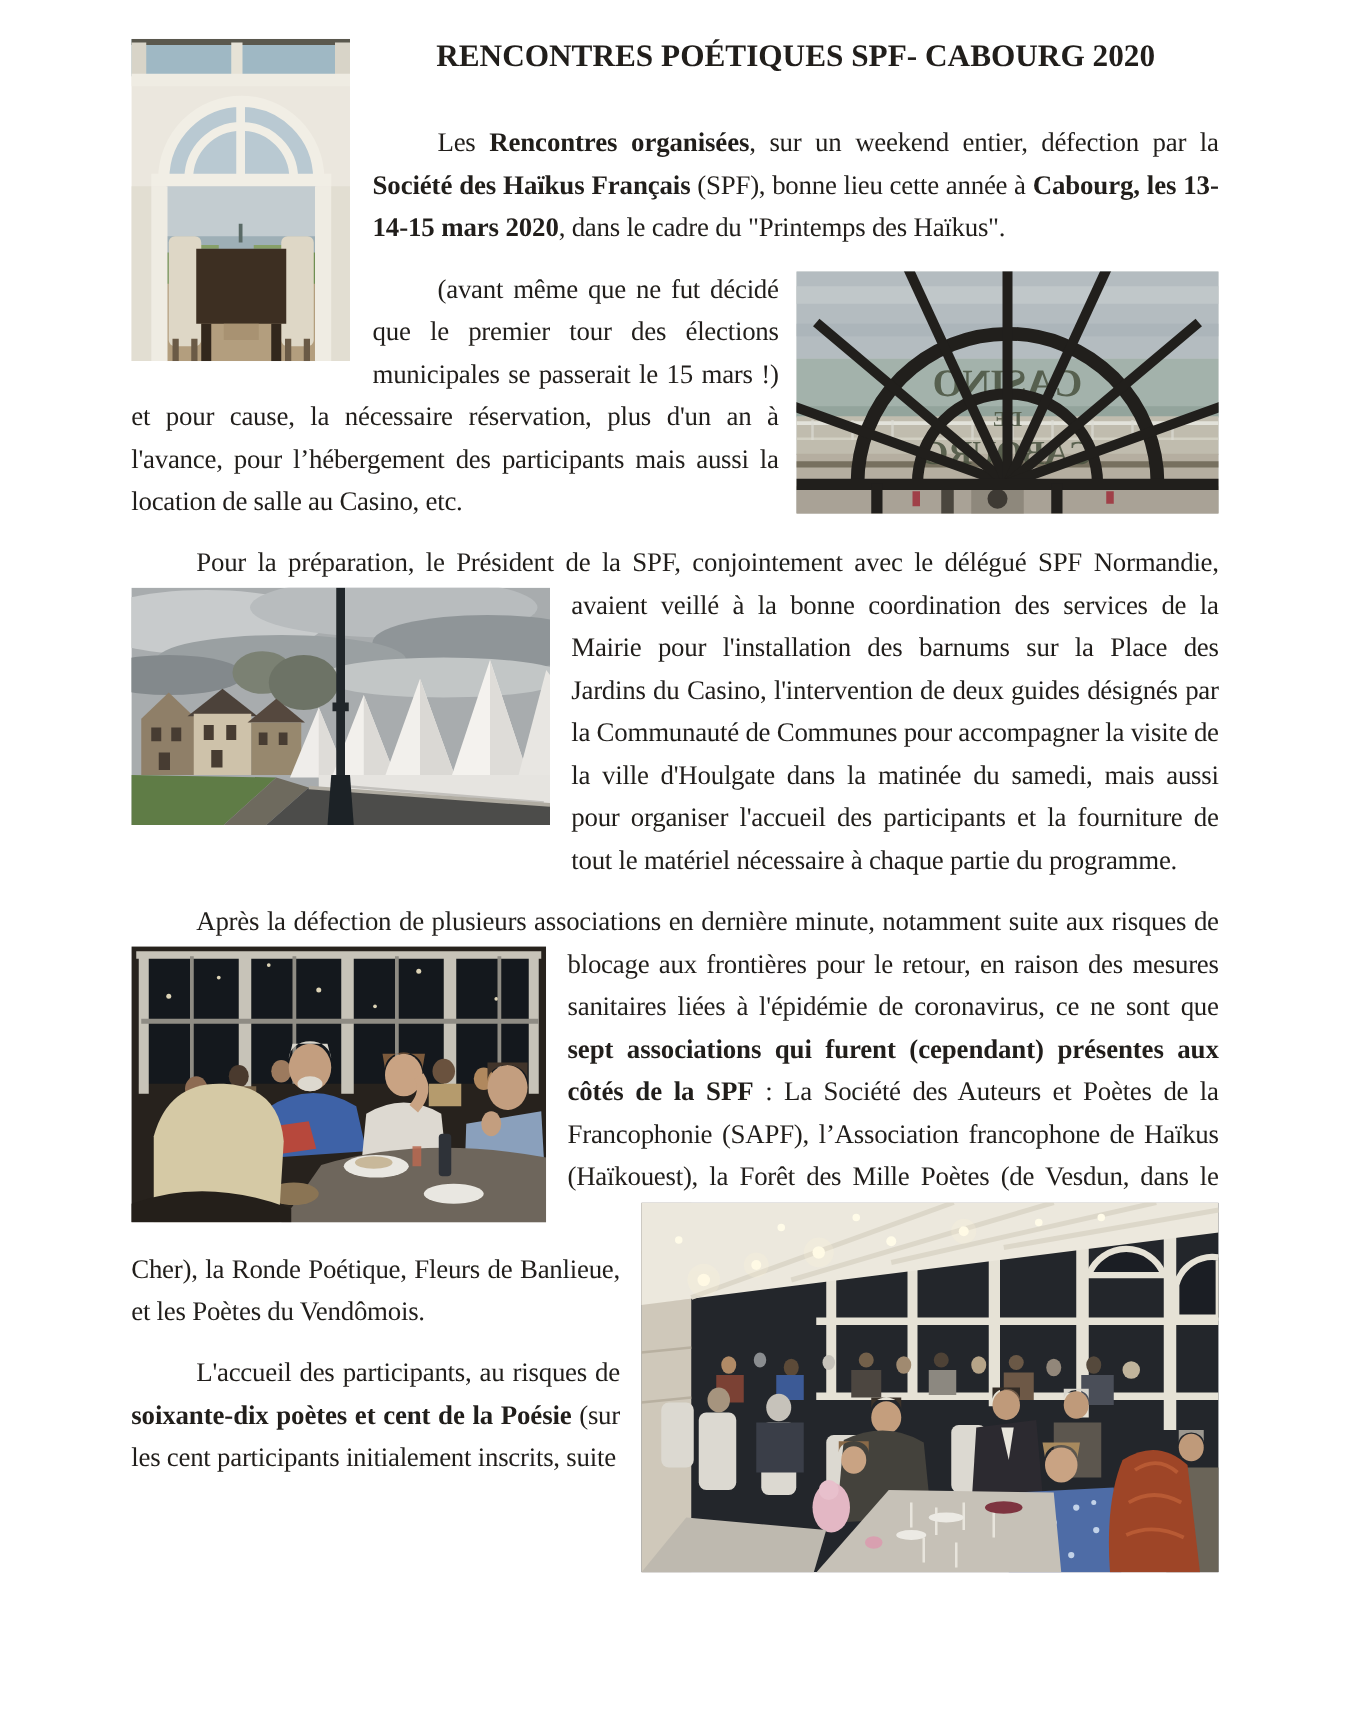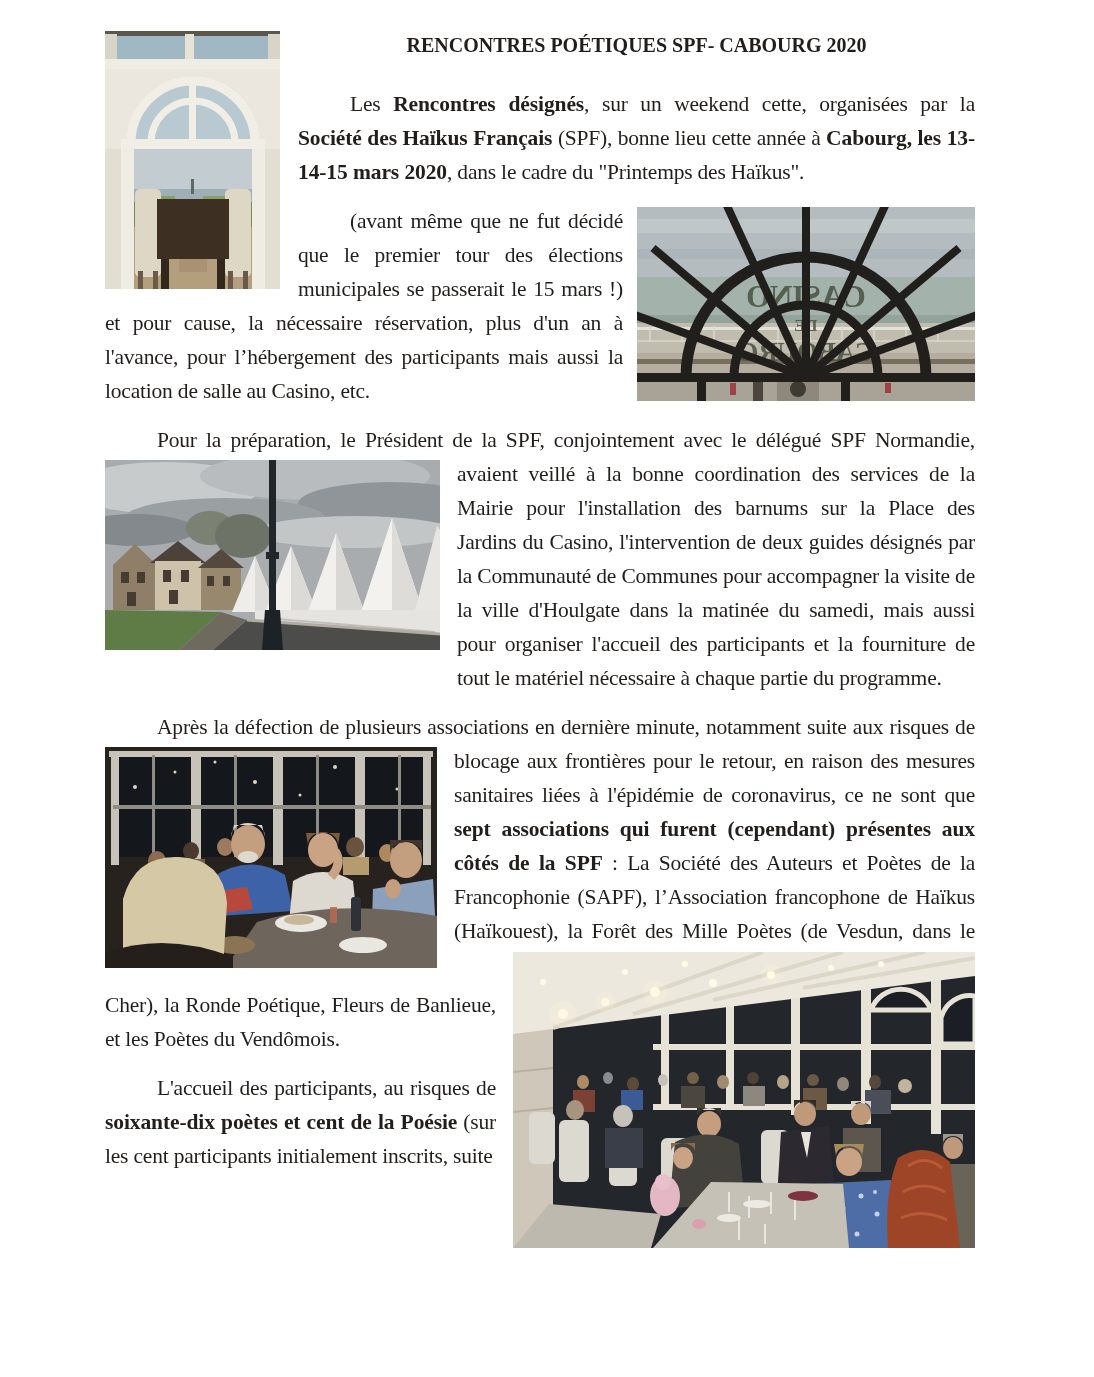--- a/index.html
+++ b/index.html
@@ -1,22 +1,22 @@
 <!DOCTYPE html>
 <html lang="fr"><head>
 <meta charset="utf-8">
 <style>
   html,body{margin:0;padding:0;background:#ffffff;}
   body{width:1094px;height:1377px;overflow:hidden;
        font-family:"Liberation Serif",serif;color:#211e1b;}
   .page{width:870px;padding:28px 119px 0 105px;
         font-size:21.5px;line-height:34px;text-align:justify;
         letter-spacing:-0.2px;}
-  h1.title{font-size:20px;line-height:35px;font-weight:bold;
-           text-align:center;margin:0 0 24px 0;letter-spacing:0;}
+  h1.title{font-size:25px;line-height:35px;font-weight:bold;
+           text-align:center;margin:0 0 34px 0;letter-spacing:0;}
   p.para{margin:0 0 15px 0;text-indent:52px;}
   p.para b{letter-spacing:-0.1px;}
   .ph{display:block;overflow:hidden;}
   .ph svg{display:block;width:100%;height:100%;}
   .img1{float:left;width:175px;height:258px;margin:3px 18px 6px 0;}
   .img2{float:right;width:338px;height:194px;margin:3px 0 12px 14px;}
   .img3{float:left;width:335px;height:190px;margin:3px 17px 16px 0;}
   .img4{float:left;width:332px;height:221px;margin:3px 17px 20px 0;}
   .img5{float:right;width:462px;height:296px;margin:4px 0 0 17px;}
 </style>
@@ -59,21 +59,21 @@
       <rect x="52" y="168" width="72" height="60" fill="#3d2f22"></rect>
       <rect x="56" y="228" width="8" height="30" fill="#32271c"></rect>
       <rect x="112" y="228" width="8" height="30" fill="#32271c"></rect>
       <rect x="74" y="228" width="28" height="13" fill="#a89272"></rect>
     </svg>
   </span>
 
   <h1 class="title">RENCONTRES POÉTIQUES SPF- CABOURG 2020</h1>
 
   <p class="para">
-    <span><span>Les </span><b>Rencontres désignés</b><span>, sur un weekend cette, organisées par la </span><b>Société des Haïkus Français</b><span> (SPF), bonne lieu cette année à </span><b>Cabourg, les 13-14-15 mars 2020</b><span>, dans le cadre du "Printemps des Haïkus".</span></span>
+    <span><span>Les </span><b>Rencontres organisées</b><span>, sur un weekend entier, défection par la </span><b>Société des Haïkus Français</b><span> (SPF), bonne lieu cette année à </span><b>Cabourg, les 13-14-15 mars 2020</b><span>, dans le cadre du "Printemps des Haïkus".</span></span>
   </p>
 
   <p class="para">
     <span class="ph img2" role="img" aria-label="photo-vitre-du-casino-de-cabourg-vue-mer">
       <svg viewBox="0 0 338 194">
         <rect width="338" height="194" fill="#c2c6c6"></rect>
         <rect width="338" height="70" fill="#b4bcc0"></rect>
         <rect y="12" width="338" height="14" fill="#c3c9cb" opacity="0.8"></rect>
         <rect y="42" width="338" height="10" fill="#a8b2b8" opacity="0.7"></rect>
         <rect y="70" width="338" height="46" fill="#a3b2ab"></rect>

